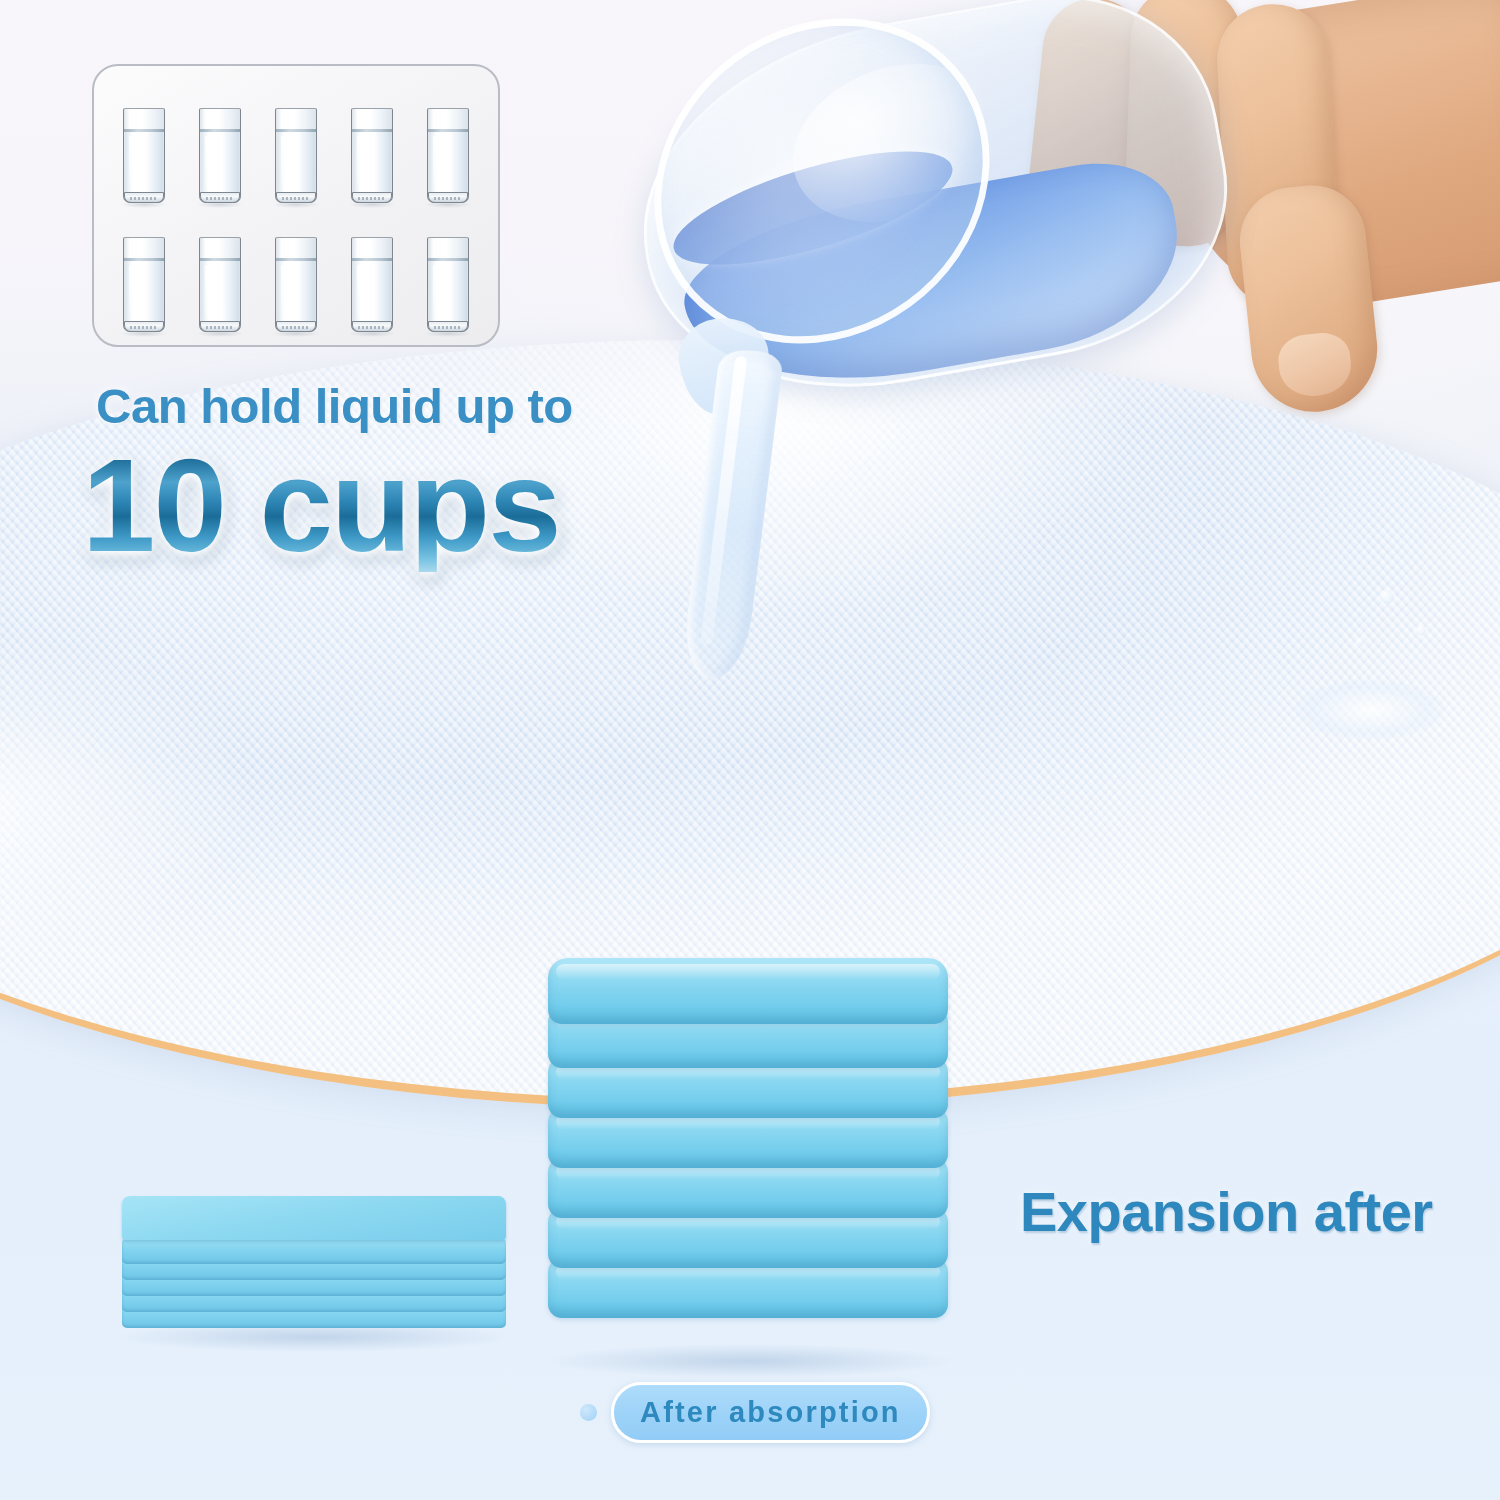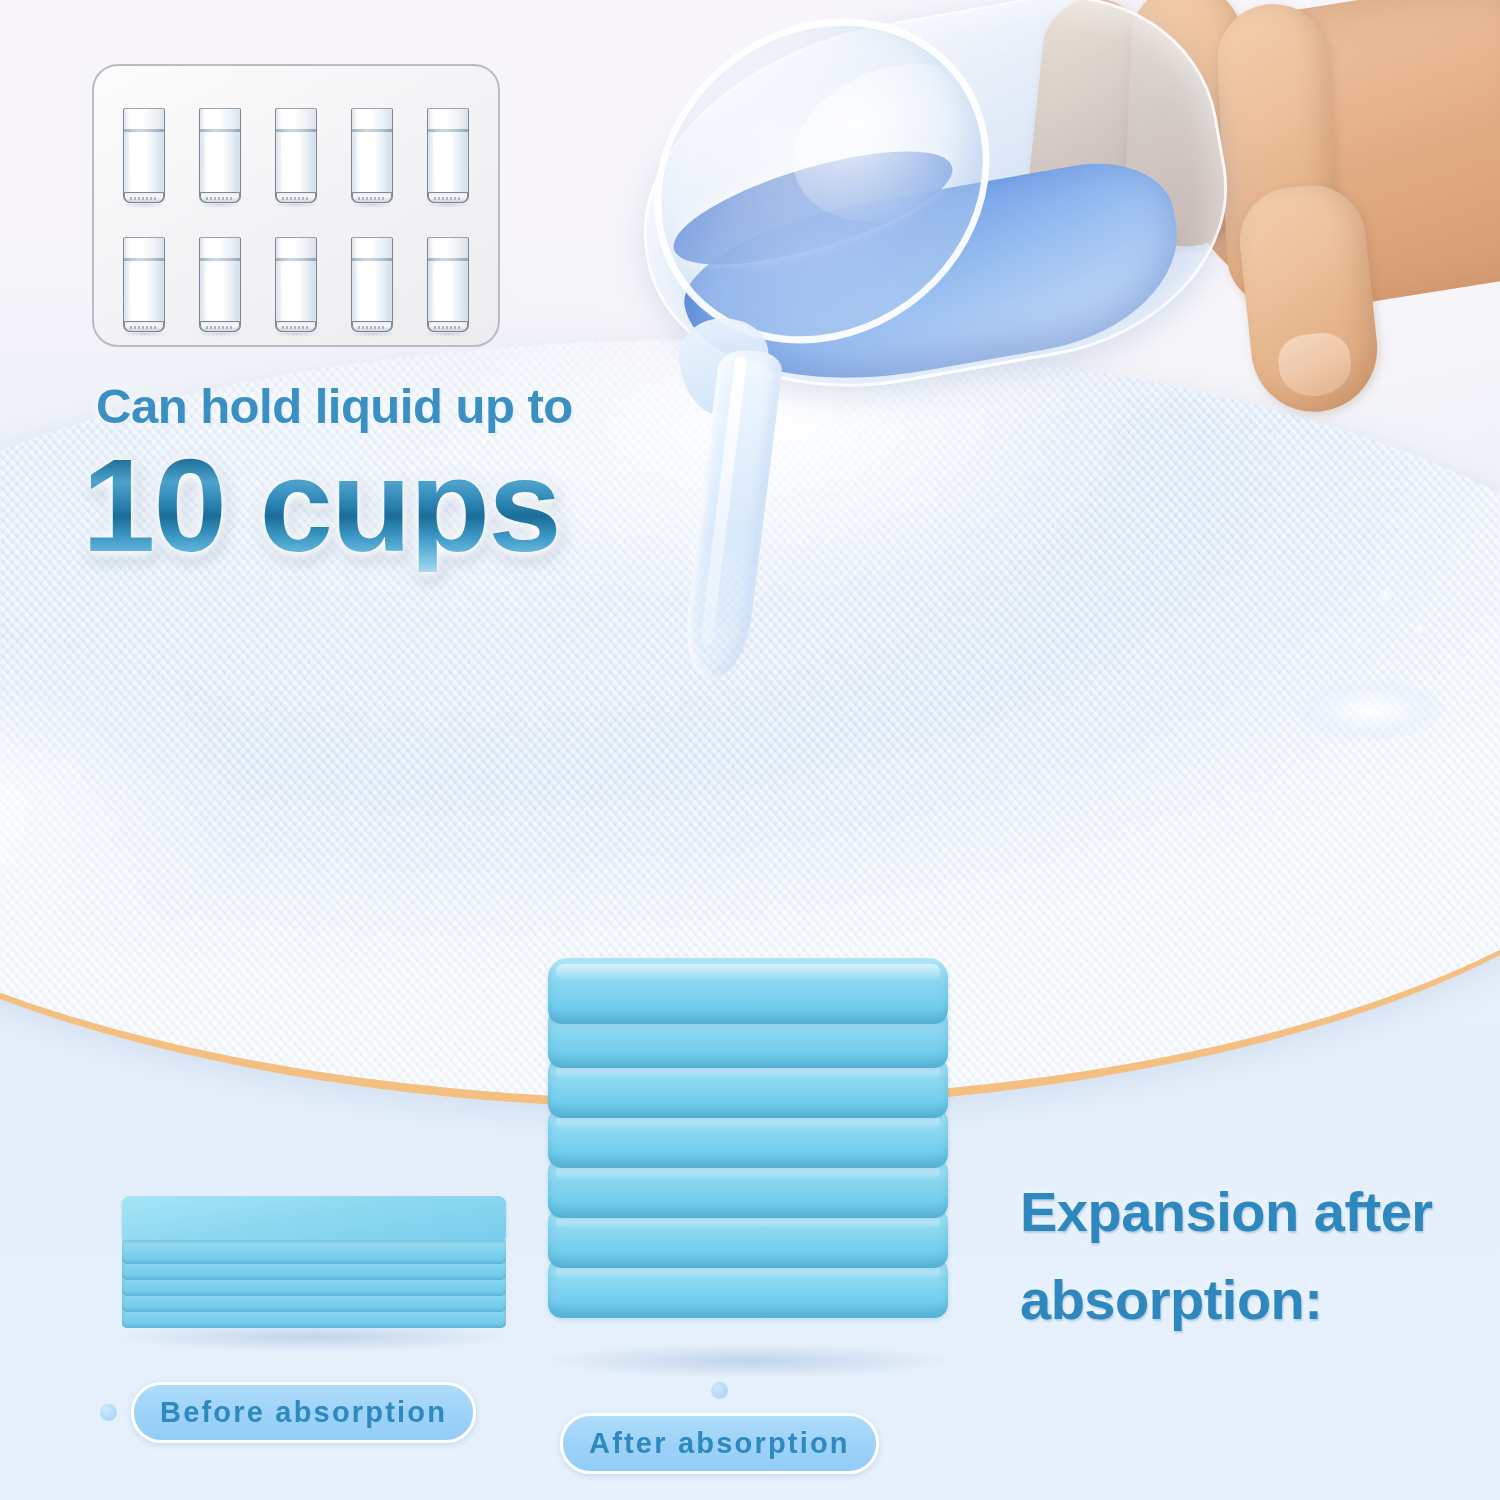--- a/index.html
+++ b/index.html
@@ -595,28 +595,23 @@
   <div class="stack-after">
     <div class="roll" style="top:300px;"></div>
     <div class="roll" style="top:250px;"></div>
     <div class="roll" style="top:200px;"></div>
     <div class="roll" style="top:150px;"></div>
     <div class="roll" style="top:100px;"></div>
     <div class="roll" style="top:50px;"></div>
     <div class="roll" style="top:0px; height:66px; border-radius:20px 20px 14px 14px;"></div>
   </div>
 
-  <div class="pill-wrap" style="left:100px; top:1382px;">
-    <span class="pill-dot"></span>
-    <span class="pill">Before absorption</span>
-  </div>
-
-  <div class="pill-wrap" style="left:560px; top:1382px;flex-direction:column;">
+
+  <div class="pill-wrap" style="left:580px; top:1382px;">
     <span class="pill-dot"></span>
     <span class="pill">After absorption</span>
   </div>
 
   <div class="expansion-text">
     <div>Expansion after</div>
-    <div>absorption:</div>
   </div>
 
 </div>
 
 </body></html>

